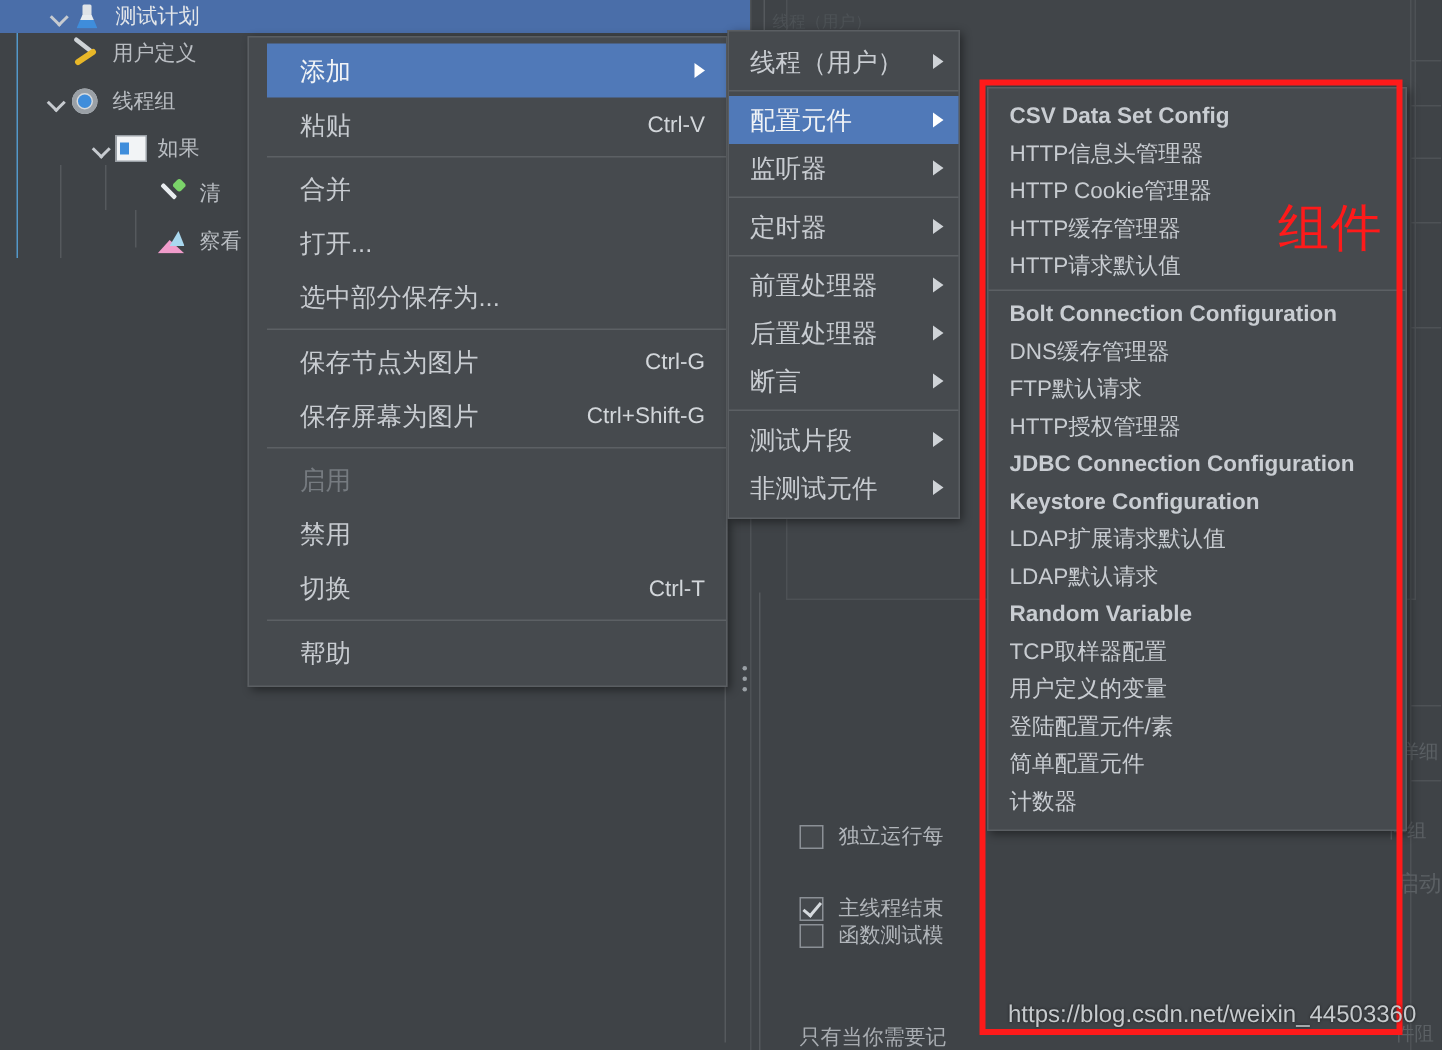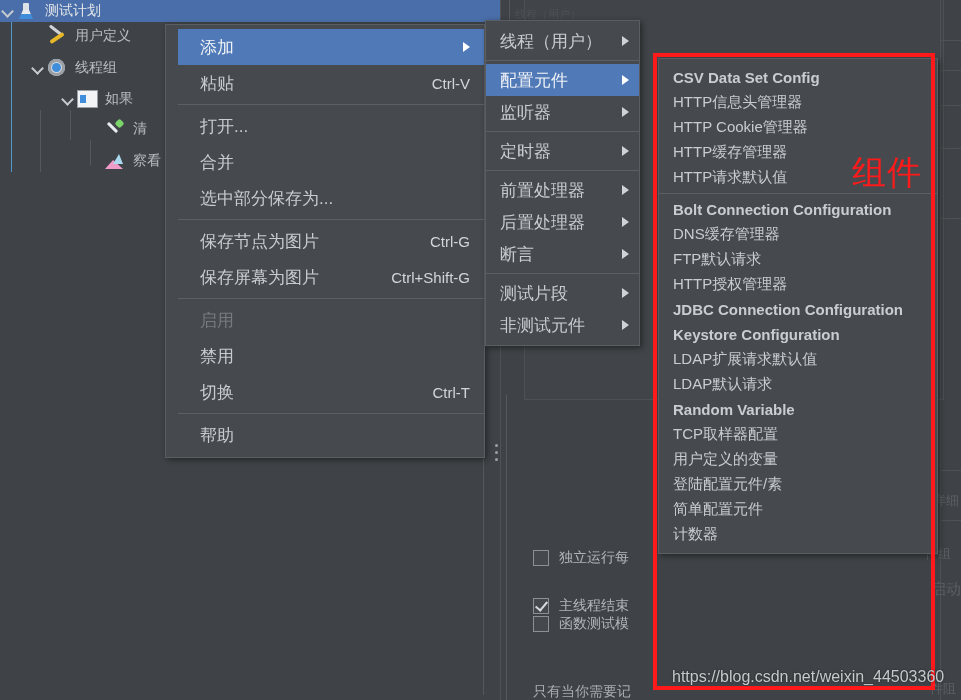--- a/index.html
+++ b/index.html
@@ -28,21 +28,21 @@
     background: #4a6ea9;
   }
   .tree-row {
     position: absolute;
     height: 22px;
     display: flex; align-items: center;
     color: #b9bdc2;
     font-size: 14px;
     white-space: nowrap;
   }
-  .tree-row.sel { color: #e4e7ea; }
+  .tree-row.sel { color: #e4e7ea; padding-left: 32px; }
   .chev {
     width: 16px; height: 16px;
     display: inline-block; position: relative; flex: 0 0 16px;
   }
   .chev::after {
     content: "";
     position: absolute; left: 3px; top: 4px;
     width: 7px; height: 7px;
     border-right: 2px solid #c7cbd0;
     border-bottom: 2px solid #c7cbd0;
@@ -163,21 +163,21 @@
   #red-rect {
     position: absolute;
     left: 653px; top: 53px;
     width: 282px; height: 637px;
     border: 4px solid #fe1a1a;
     z-index: 40;
     pointer-events: none;
   }
   #red-label {
     position: absolute;
-    left: 852px; top: 150px;
+    left: 852px; top: 129px;
     color: #fe1a1a;
     font-size: 34px;
     font-weight: 500;
     z-index: 41;
     letter-spacing: 1px;
   }
   #watermark {
     position: absolute;
     left: 672px; top: 668px;
     color: #c6cacd;
@@ -350,24 +350,24 @@
     <div class="mi highlight">
       <span class="label">添加</span>
       <span class="arrow"></span>
     </div>
     <div class="mi">
       <span class="label">粘贴</span>
       <span class="accel">Ctrl-V</span>
     </div>
     <div class="msep"></div>
     <div class="mi">
+      <span class="label">合并</span>
+    </div>
+    <div class="mi">
       <span class="label">打开...</span>
-    </div>
-    <div class="mi">
-      <span class="label">合并</span>
     </div>
     <div class="mi">
       <span class="label">选中部分保存为...</span>
     </div>
     <div class="msep"></div>
     <div class="mi">
       <span class="label">保存节点为图片</span>
       <span class="accel">Ctrl-G</span>
     </div>
     <div class="mi">

